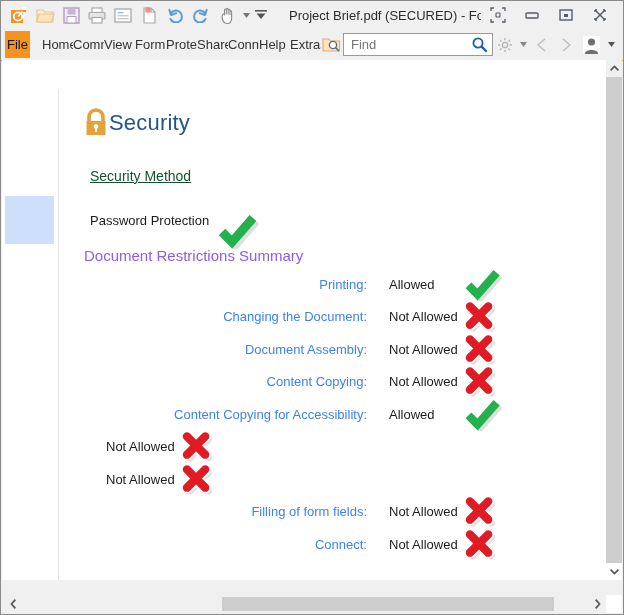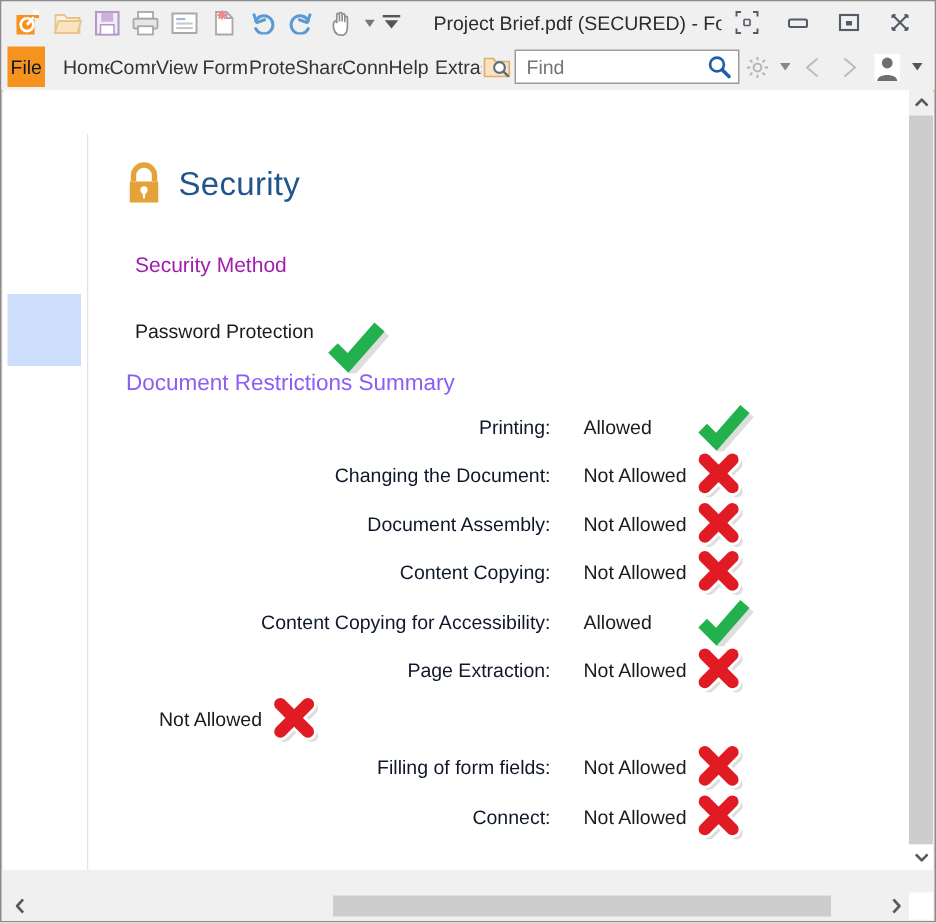--- a/index.html
+++ b/index.html
@@ -40,30 +40,30 @@
   .smallbtn{width:20px;height:22px;display:flex;align-items:center;justify-content:center;}
   .navbtn{width:22px;height:22px;display:flex;align-items:center;justify-content:center;}
 
   
   .content{position:absolute;left:1px;top:59px;width:606px;height:520px;background:#ffffff;}
   .leftmargin{position:absolute;left:0;top:0;width:56px;height:520px;background:#ffffff;}
   .selblock{position:absolute;left:3px;top:136px;width:49px;height:48px;background:#cddffa;}
   .pagerule{position:absolute;left:56px;top:29px;width:1px;height:491px;background:#e3e3e3;}
   .page{position:absolute;left:57px;top:0;width:549px;height:520px;background:#ffffff;}
 
-  .doc-title{position:absolute;left:24px;top:48px;display:flex;align-items:center;gap:10px;}
+  .doc-title{position:absolute;left:24px;top:48px;display:flex;align-items:center;}
   .doc-title .tx{font-size:22px;color:#22558c;letter-spacing:.2px;}
-  .sec-method{position:absolute;left:31px;top:108px;font-size:14px;color:#a21caf;}
+  .sec-method{position:absolute;left:31px;top:108px;font-size:14px;color:#14532d;text-decoration:underline;}
   .pwrow{position:absolute;left:31px;top:153px;display:flex;align-items:flex-start;gap:7px;}
   .pwrow .lbl{font-size:13px;color:#1b1b1b;}
   .drs{position:absolute;left:25px;top:187px;font-size:15px;color:#8b5cf6;}
 
   .table{position:absolute;left:25px;top:208px;width:420px;}
   .row{display:flex;align-items:center;height:32.5px;}
-  .cell-label{width:283px;text-align:right;font-size:13px;color:#0f172a;
+  .cell-label{width:283px;text-align:right;font-size:13px;color:#3b82f6;
               padding-right:0;white-space:nowrap;}
   .cell-value{width:84px;text-align:left;font-size:13px;color:#1b1b1b;padding-left:22px;
               white-space:nowrap;}
   .cell-mark{width:40px;display:flex;align-items:center;justify-content:flex-start;
              margin-left:-10px;}
 
   
   .vscroll{position:absolute;right:1px;top:59px;width:16px;height:520px;background:#ffffff;}
   .vs-up{position:absolute;left:0;top:0;width:16px;height:17px;background:#f0f0f0;
          display:flex;align-items:center;justify-content:center;}
@@ -409,21 +409,20 @@
             <span style="display:flex;">
               <svg width="40" height="33" viewBox="0 0 44 36">
                 <path d="M6 19 L16 29 L37 5" fill="none" stroke="#a9a9a9" stroke-width="9" opacity=".38" transform="translate(3,3)"></path>
                 <path d="M6 19 L16 29 L37 5" fill="none" stroke="#22b14c" stroke-width="9"></path>
               </svg>
             </span>
           </div>
         </div>
 
         <div class="row">
-          <div class="cell-label">Page Extraction:</div>
           <div class="cell-value">Not Allowed</div>
           <div class="cell-mark">
             <span style="display:flex;">
               <svg width="34" height="33" viewBox="0 0 36 36">
                 <g stroke="#a9a9a9" stroke-width="9" stroke-linecap="round" opacity=".38" transform="translate(3,3)">
                   <path d="M7 7 L27 27"></path>
                     <path d="M27 7 L7 27"></path>
                 </g>
                 <g stroke="#ffffff" stroke-width="13" stroke-linecap="round">
                   <path d="M7 7 L27 27"></path>

